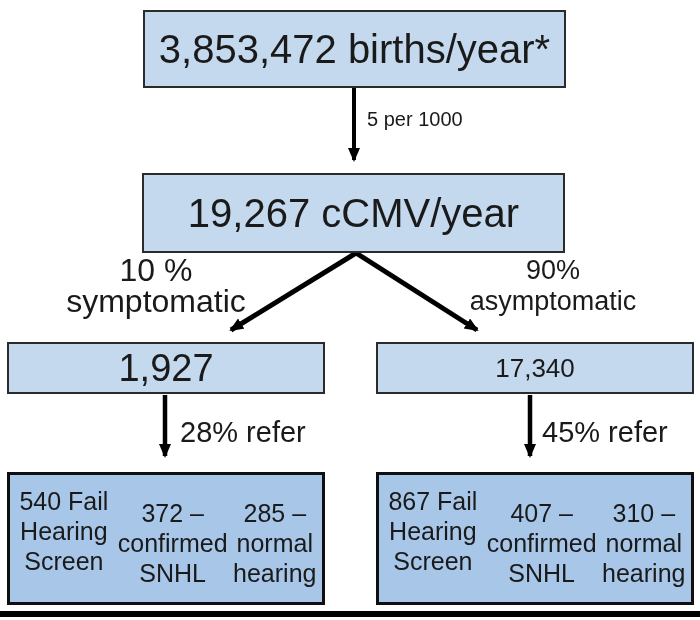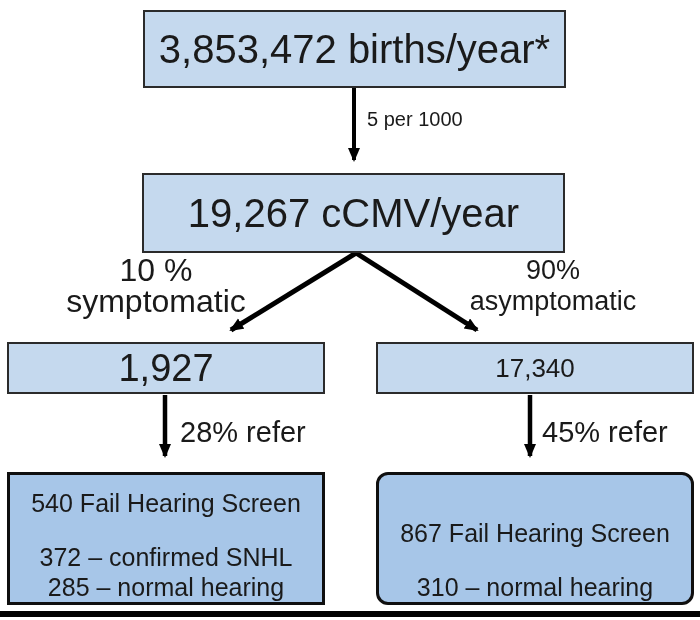--- a/index.html
+++ b/index.html
@@ -18,42 +18,42 @@
     position:absolute;
     display:flex;align-items:center;justify-content:center;
     box-sizing:border-box;
     text-align:center;
     background:var(--box-fill-upper,#c5d9ee);
     border:2px solid var(--box-border-upper,#2b2b2b);
   }
   .box.lower{
     background:var(--box-fill-lower,#a7c6e8);
     border:3px solid var(--box-border-lower,#0f0f0f);
-    flex-direction:column;justify-content:flex-end;
+    flex-direction:row;justify-content:flex-start;
   }
   .lbl{
     position:absolute;
     white-space:nowrap;
     color:var(--text,#1a1a1a);
   }
   .lbl.center{text-align:center;white-space:normal;}
   #arrows{position:absolute;left:0;top:0;width:700px;height:620px;}
   #arrows line{stroke:var(--arrow,#000);}
   #arrows .head{fill:var(--arrow,#000);}
   .bottom-bar{
     position:absolute;left:0;top:611px;width:700px;height:6px;
     background:var(--bottom-bar,#000);
   }
   
   .b-births{left:143px;top:10px;width:423px;height:78px;font-size:40px;}
   .b-ccmv{left:142px;top:173px;width:423px;height:80px;font-size:40px;}
   .b-sym{left:7px;top:342px;width:318px;height:52px;font-size:38px;text-align:right;}
   .b-asym{left:376px;top:342px;width:318px;height:52px;font-size:26px;}
   .b-fail-left{left:7px;top:472px;width:318px;height:133px;font-size:25px;padding-top:9px;line-height:30px;}
-  .b-fail-right{left:376px;top:472px;width:318px;height:133px;font-size:25px;padding-top:9px;line-height:30px;border-radius:12px;}
+  .b-fail-right{left:376px;top:472px;width:318px;height:133px;font-size:25px;padding-top:9px;line-height:30px;}
   .fail-title{margin-bottom:24px;}
   .l-rate{left:367px;top:108px;font-size:20px;}
   .l-sym{left:56px;top:255px;width:200px;font-size:32px;line-height:31px;}
   .l-asym{left:458px;top:255px;width:190px;font-size:27px;line-height:31px;}
   .l-refer-left{left:180px;top:416px;font-size:29px;}
   .l-refer-right{left:542px;top:416px;font-size:29px;}
 </style>
 </head>
 <body>
 
@@ -104,17 +104,18 @@
   <div class="lbl l-refer-right">45% refer</div>
 
   <div class="box lower b-fail-left">
     <div class="fail-title">540 Fail Hearing Screen</div>
     <div>372 – confirmed SNHL</div>
     <div>285 – normal hearing</div>
   </div>
 
   <div class="box lower b-fail-right">
     <div class="fail-title">867 Fail Hearing Screen</div>
+    <div>407 – confirmed SNHL</div>
     <div>310 – normal hearing</div>
   </div>
 
   <div class="bottom-bar"></div>
 </div>
 
 </body></html>

